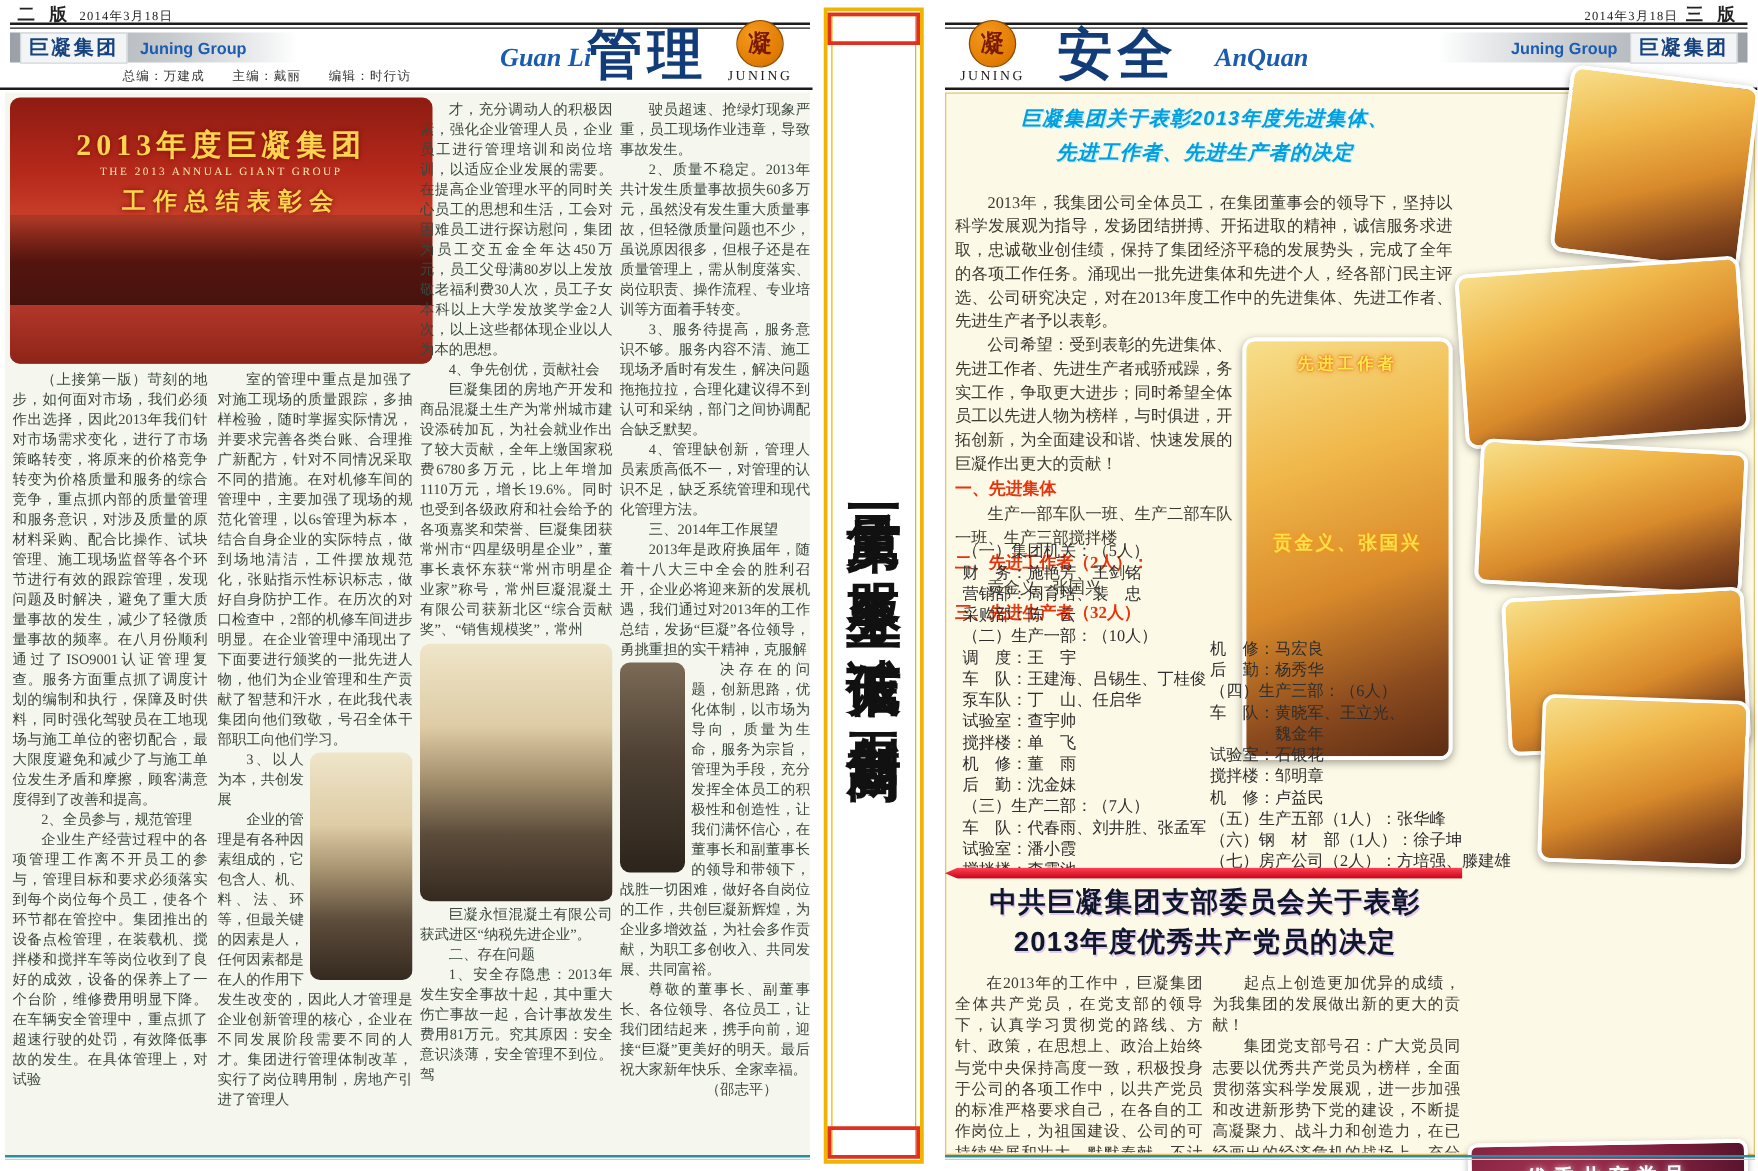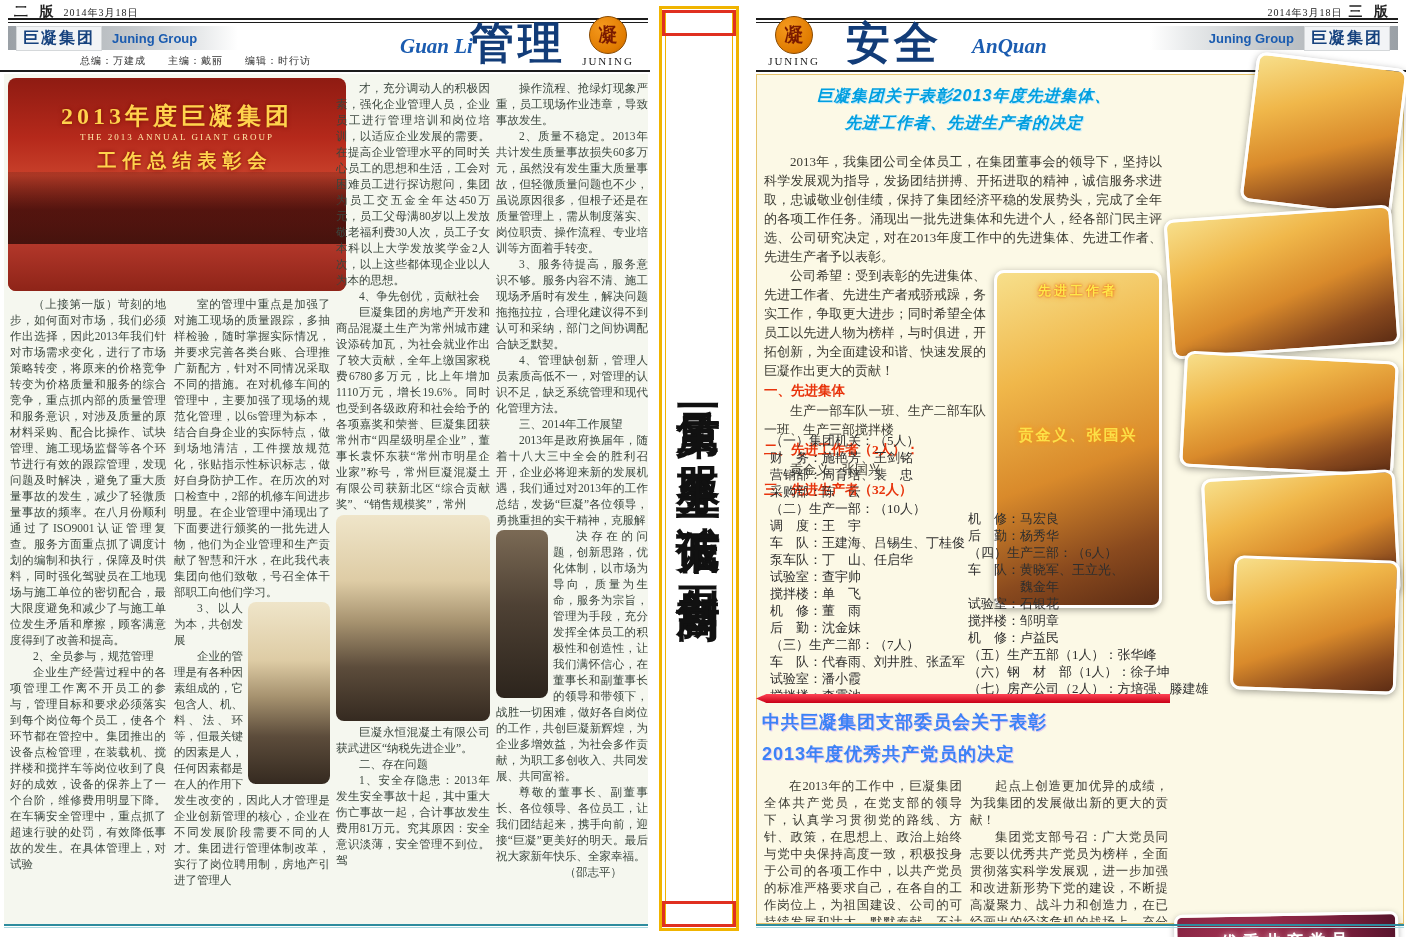--- a/index.html
+++ b/index.html
@@ -55,22 +55,22 @@
   .right-body { font-size:13px; line-height:19px; color:#3B3B33; text-align:justify; }
   .right-body .para { text-indent:2em; }
   .red-h { color:#E8340C; font-weight:bold; font-size:13.5px; line-height:21px; }
   .list-line { font-size:13px; line-height:17px; color:#2e2e2e; font-weight:500; white-space:nowrap; }
   .sig { text-align:right; padding-right:26px; }
 
   
   .pop-blue { font-family:"Liberation Sans",sans-serif; font-weight:900; color:#009FE0;
     font-size:16px; letter-spacing:1px; text-align:center; line-height:27px;
     text-shadow:1px 1px 0 #bfe9fb; font-style:italic; }
-  .pop-purple { font-family:"Liberation Sans",sans-serif; font-weight:900; color:#3b82f6;
-    font-size:18px; letter-spacing:1px; text-align:left; line-height:32px;
+  .pop-purple { font-family:"Liberation Sans",sans-serif; font-weight:900; color:#0f172a;
+    font-size:22px; letter-spacing:1px; text-align:center; line-height:32px;
     text-shadow:1px 1px 0 #e3c9ef; }
 
   
   .photo { border-radius:8px; overflow:hidden; position:relative; }
   .ph-meeting { background:linear-gradient(180deg,#8F1B12 0%,#B5291B 28%,#C8402A 46%,#7D1A12 62%,#991F14 78%,#B03126 100%); }
   .ph-meeting .l1 { position:absolute; top:22px; width:100%; text-align:center;
     color:#FFD34D; font-size:24px; font-weight:bold; letter-spacing:4px; text-shadow:0 0 4px #7a0d00; }
   .ph-meeting .l2 { position:absolute; top:54px; width:100%; text-align:center;
     color:#FFE9A8; font-size:9px; letter-spacing:2px; }
   .ph-meeting .l3 { position:absolute; top:70px; width:100%; text-align:center;
@@ -105,21 +105,21 @@
 
 <div class="abs meta" style="left:8px;top:3px;">
   <b>二 版</b><span>2014年3月18日</span>
 </div>
 <div class="abs dbl-rule" style="left:8px;top:18px;width:640px;"></div>
 
 <div class="abs graybar" style="left:8px;top:26px;width:230px;">
   <span class="brand-cn">巨凝集团</span>
   <span class="brand-en">Juning Group</span>
 </div>
-<div class="abs editors" style="left:80px;top:54px;">总编：万建成　　主编：戴丽　　编辑：时行访</div>
+<div class="abs editors" style="left:98px;top:54px;">总编：万建成　　主编：戴丽　　编辑：时行访</div>
 <div class="abs pinyin" style="left:400px;top:34px;">Guan Li</div>
 <div class="abs sec-title" style="left:470px;top:14px;">管理</div>
 <div class="abs logo" style="left:582px;top:16px;">
   <div class="logo-circle">
       <span>凝</span>
     </div>
   <div class="logo-word">JUNING</div>
 </div>
 <div class="abs hdr-rule" style="left:0;top:70px;width:650px;"></div>
 
@@ -159,21 +159,21 @@
   <div class="photo ph-hall" style="width:154px;height:206px;margin:3px 0;"></div>
   <div>
       <div class="para">巨凝永恒混凝土有限公司获武进区“纳税先进企业”。</div>
       <div class="para">二、存在问题</div>
       <div class="para">1、安全存隐患：2013年发生安全事故十起，其中重大伤亡事故一起，合计事故发生费用81万元。究其原因：安全意识淡薄，安全管理不到位。驾</div>
     </div>
 </div>
 
 <div class="abs col" style="left:496px;top:80px;width:152px;height:845px;">
   <div>
-      <div class="para">操作流程、抢绿灯现象严重，员工现场作业违章，导致事故发生。</div>
+      <div class="para">驶员超速、抢绿灯现象严重，员工现场作业违章，导致事故发生。</div>
       <div class="para">2、质量不稳定。2013年共计发生质量事故损失60多万元，虽然没有发生重大质量事故，但轻微质量问题也不少，虽说原因很多，但根子还是在质量管理上，需从制度落实、岗位职责、操作流程、专业培训等方面着手转变。</div>
       <div class="para">3、服务待提高，服务意识不够。服务内容不清、施工现场矛盾时有发生，解决问题拖拖拉拉，合理化建议得不到认可和采纳，部门之间协调配合缺乏默契。</div>
       <div class="para">4、管理缺创新，管理人员素质高低不一，对管理的认识不足，缺乏系统管理和现代化管理方法。</div>
       <div class="para">三、2014年工作展望</div>
       <div class="para">2013年是政府换届年，随着十八大三中全会的胜利召开，企业必将迎来新的发展机遇，我们通过对2013年的工作总结，发扬“巨凝”各位领导，勇挑重担的实干精神，克服解</div>
     </div>
   <div class="photo ph-dark" style="float:left;width:52px;height:168px;margin:2px 5px 2px 0;"></div>
   <div>
       <div class="para">决存在的问题，创新思路，优化体制，以市场为导向，质量为生命，服务为宗旨，管理为手段，充分发挥全体员工的积极性和创造性，让我们满怀信心，在董事长和副董事长的领导和带领下，战胜一切困难，做好各自岗位的工作，共创巨凝新辉煌，为企业多增效益，为社会多作贡献，为职工多创收入、共同发展、共同富裕。</div>
       <div class="para">尊敬的董事长、副董事长、各位领导、各位员工，让我们团结起来，携手向前，迎接“巨凝”更美好的明天。最后祝大家新年快乐、全家幸福。</div>

